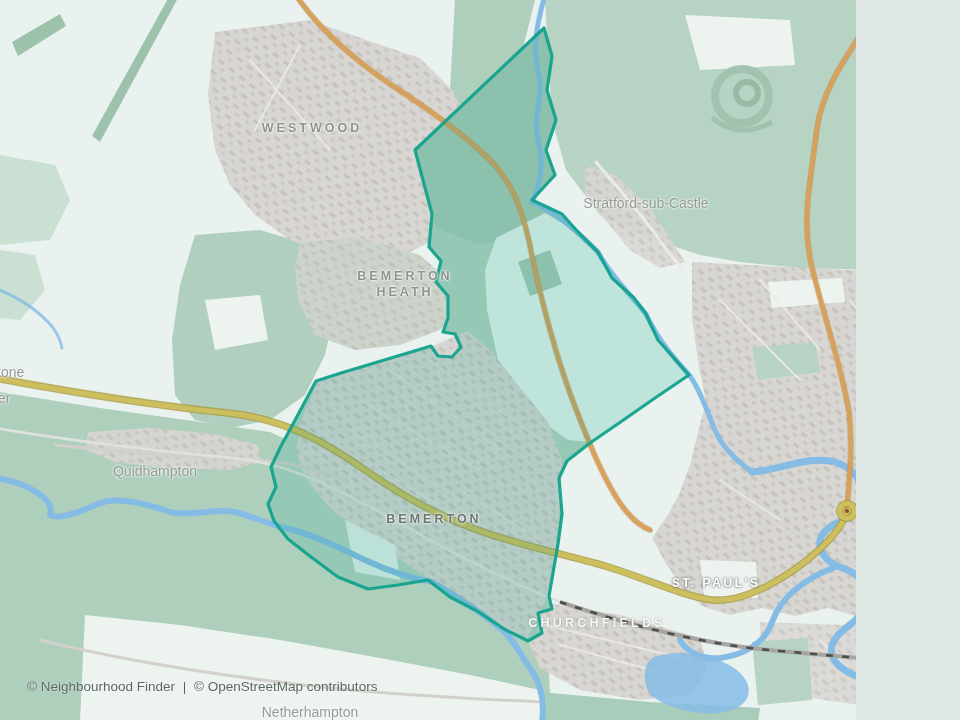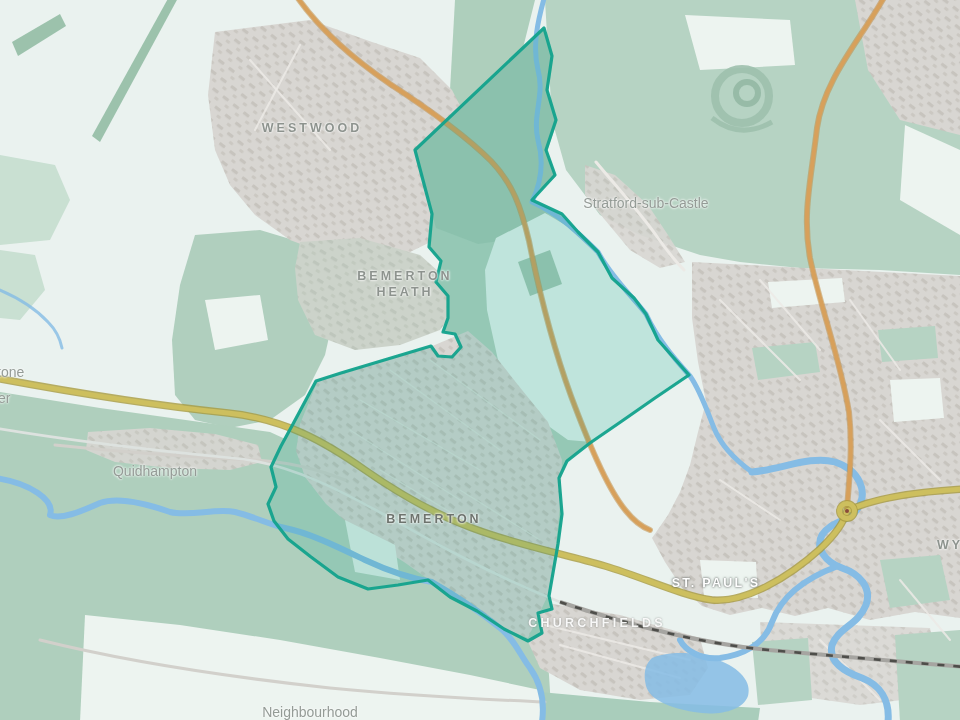--- a/index.html
+++ b/index.html
@@ -1,17 +1,17 @@
 <!DOCTYPE html>
 <html style="--c-land: #eaf2ef; --c-green: #b6d3c3; --c-urban: #d8d6d2; --c-water: #85bce5; --c-boundary: #12a28c; --c-road_primary: #d7a05b; --c-road_primary_casing: #c08d44; --c-road_trunk: #cdbf5e; --c-road_trunk_casing: #a89a3e; --c-railway: #a6a5a1; --c-label: #949b96; --c-label_dark: #6e746e; --c-label_light: #ffffff; --c-attribution_text: #5d6763;"><head>
 <meta charset="utf-8">
 <style>
   html,body{margin:0;padding:0;background:#dfe8e4;}
   #stage{
-    position:relative;width:960px;height:720px;overflow:hidden;
+    position:relative;width:856px;height:720px;overflow:hidden;
     font-family:"Liberation Sans", sans-serif;
     background:var(--c-land,#eaf2ef);
   }
   #map-svg{position:absolute;left:0;top:0;width:960px;height:720px;display:block;}
 
   
   .land{fill:var(--c-land,#eaf2ef);}
   .green{fill:var(--c-green,#b6d3c3);}
   .green-dk{fill:#9cc2ac;}
   .green-lt{fill:#c9e0d2;}
@@ -206,19 +206,24 @@
   <div class="lbl place" style="left:155px;top:471px">Quidhampton</div>
 
   <div class="lbl caps-dark" style="left:434px;top:519px">BEMERTON</div>
 
   <div class="lbl white" style="left:712px;top:583px">ST. PAUL'S</div>
 
   <div class="lbl ghost" style="left:597px;top:623px">CHURCHFIELDS</div>
 
   <div class="lbl caps edge" style="left:937px;top:538px">WYN</div>
 
-  <div class="lbl place" style="left:310px;top:712px">Neighbourhood</div>
+  <div class="lbl place" style="left:310px;top:712px">Netherhampton</div>
 
   <div class="lbl place edge" style="left:-10px;top:364px">stone</div>
   <div class="lbl place edge" style="left:-6px;top:390px">ter</div>
 
+  <div id="attribution">
+    <span>© Neighbourhood Finder</span>
+    <span>|</span>
+    <span>© OpenStreetMap contributors</span>
+  </div>
 
 </div>
 
 </body></html>

